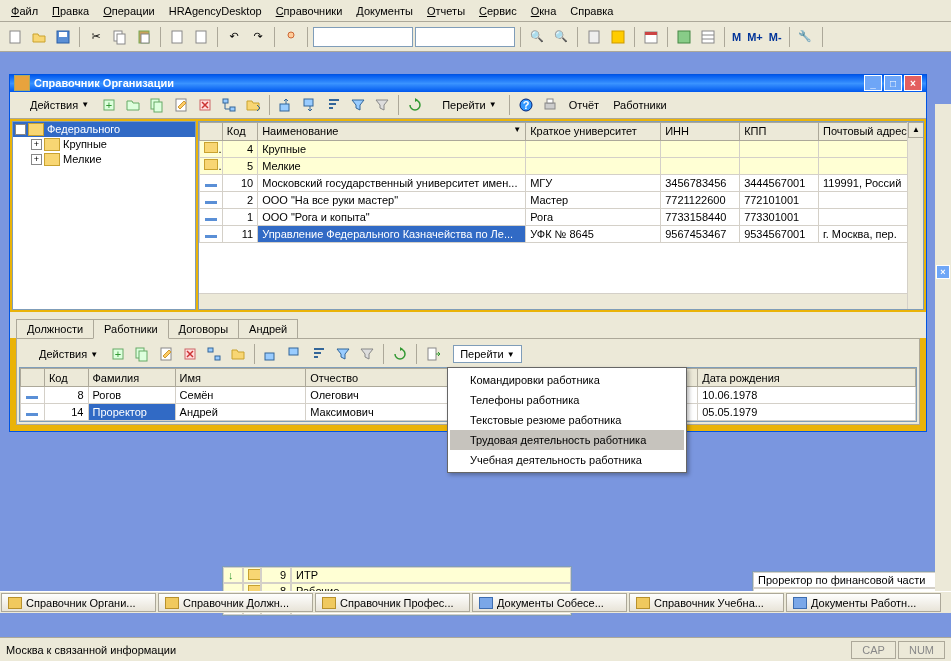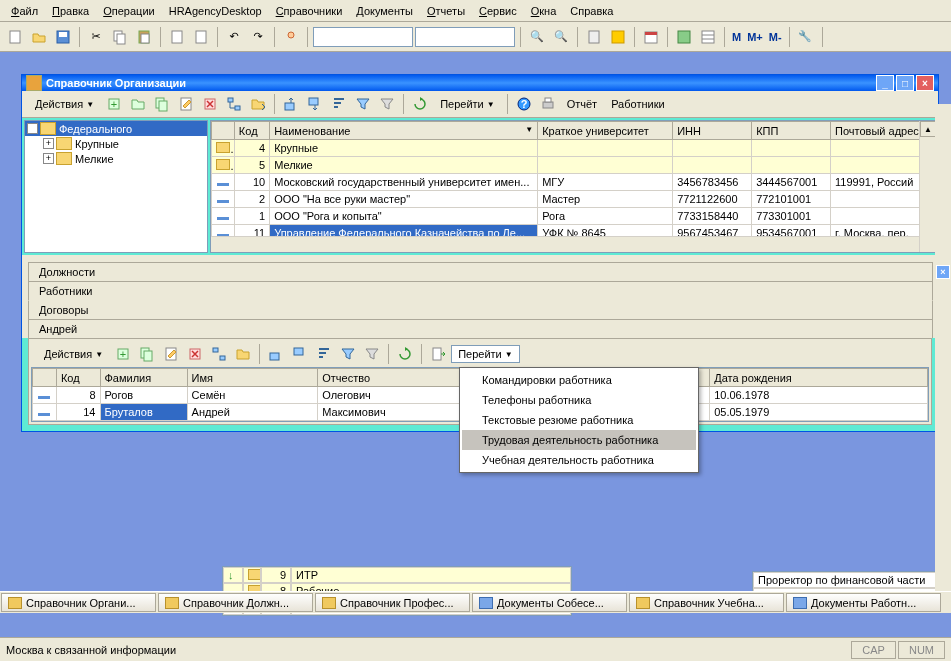--- a/index.html
+++ b/index.html
@@ -14,30 +14,30 @@
 .main-toolbar { background: #ece9d8; border-bottom: 1px solid #aca899; height: 30px; display: flex; align-items: center; padding: 2px 4px; gap: 2px; }
 .tb-btn { width: 22px; height: 22px; display: flex; align-items: center; justify-content: center; border: 1px solid transparent; }
 .tb-sep { width: 1px; height: 20px; background: #aca899; margin: 0 3px; }
 .tb-combo { width: 100px; height: 20px; background: #fff; border: 1px solid #7f9db9; }
 .m-text { font-weight: bold; color: #003399; padding: 0 2px; }
 
 
 .workspace { position: absolute; top: 52px; left: 0; right: 0; bottom: 24px; background: #7a96df; overflow: hidden; }
 
 
-.child-window { position: absolute; left: 21px; top: 22px; width: 918px; height: 358px; background: #5eead4; border: 1px solid #0054e3; display: flex; flex-direction: column; }
+.child-window { position: absolute; left: 9px; top: 22px; width: 918px; height: 358px; background: #eab308; border: 1px solid #0054e3; display: flex; flex-direction: column; }
 .titlebar { background: linear-gradient(to bottom, #0058ee, #3a93ff 50%, #0058ee); color: #fff; height: 22px; display: flex; align-items: center; padding: 0 4px; font-weight: bold; }
 .titlebar-icon { width: 16px; height: 16px; margin-right: 4px; background: #e8a33d; border: 1px solid #aa6; }
 .titlebar-spacer { flex: 1; }
 .win-btn { width: 18px; height: 16px; background: #6ea6f7; border: 1px solid #fff; margin-left: 2px; display: flex; align-items: center; justify-content: center; color: #fff; font-weight: bold; font-size: 10px; }
 .win-close { background: #e35f5f; }
 
 
 .child-toolbar { background: #ece9d8; border-bottom: 1px solid #aca899; height: 28px; display: flex; align-items: center; padding: 2px 6px; gap: 2px; }
-.actions-btn { display: flex; align-items: center; padding: 2px 6px; border: 1px solid transparent; }
+.actions-btn { display: flex; align-items: center; padding: 2px 6px; border: 1px solid transparent; margin-left: 7px; }
 .dd-arrow { margin-left: 3px; font-size: 8px; }
 
 
 .upper-area { display: flex; height: 253px; border-bottom: 3px solid #ece9d8; }
 .tree-panel { width: 184px; background: #fff; border: 1px solid #7f9db9; margin: 2px; overflow: auto; }
 .tree-row { display: flex; align-items: center; padding: 1px 2px; }
 .tree-exp { width: 11px; height: 11px; border: 1px solid #888; display: flex; align-items: center; justify-content: center; font-size: 9px; line-height: 1; margin-right: 2px; background: #fff; }
 .tree-folder { width: 16px; height: 13px; background: #f8d673; border: 1px solid #c9a22f; margin-right: 3px; }
 .tree-row.selected { background: #316ac5; color: #fff; }
 .tree-row.selected .tree-folder { background: #f8d673; }
@@ -51,21 +51,21 @@
 table.grid td.num { text-align: right; }
 .row-folder { background: #ffffd4; }
 .row-item { background: #fff; }
 .row-selected td:nth-child(3) { background: #316ac5; color: #fff; }
 .cell-icon { width: 16px; text-align: center; }
 .icon-folder-sm { display: inline-block; width: 14px; height: 11px; background: #f8d673; border: 1px solid #c9a22f; }
 .icon-item-sm { display: inline-block; width: 12px; height: 3px; background: #5a8fd6; }
 
 
 .lower-area { flex: 1; display: flex; flex-direction: column; }
-.tab-strip { display: flex; padding: 4px 6px 0; background: #ece9d8; flex-direction: column; }
+.tab-strip { display: flex; padding: 4px 6px 0; background: #ece9d8; }
 .tab { padding: 3px 10px; border: 1px solid #aca899; border-bottom: none; background: #ece9d8; margin-right: -1px; }
 .tab.active { background: #ece9d8; position: relative; z-index: 2; border-bottom: 1px solid #ece9d8; margin-bottom: -1px; }
 .tab-body { border: 1px solid #aca899; margin: 0 6px 6px; flex: 1; background: #ece9d8; padding: 2px; display: flex; flex-direction: column; position: relative; }
 
 
 .context-menu { position: absolute; background: #fff; border: 1px solid #666; box-shadow: 2px 2px 4px rgba(0,0,0,0.3); z-index: 100; padding: 2px; }
 .context-menu .cm-item { padding: 4px 30px 4px 20px; white-space: nowrap; }
 .context-menu .cm-item.highlight { background: #c6c3bd; }
 .bg-cell { border: 1px solid #d4d0c8; padding: 1px 4px; height: 16px; overflow: hidden; white-space: nowrap; background: #fff; }
 
@@ -568,21 +568,21 @@
                   <td class="num">8</td>
                   <td>Рогов</td>
                   <td>Семён</td>
                   <td>Олегович</td>
                   <td></td>
                   <td>10.06.1978</td>
                 </tr>
                 <tr>
                   <td class="cell-icon"><span class="icon-item-sm"></span></td>
                   <td class="num">14</td>
-                  <td style="background:#316ac5;color:#fff;">Бруталов</td>
+                  <td style="background:#316ac5;color:#fff;">Проректор</td>
                   <td>Андрей</td>
                   <td>Максимович</td>
                   <td></td>
                   <td>05.05.1979</td>
                 </tr>
               </tbody>
           </table>
         </div>
 
         <div class="context-menu" style="left:430px; top:28px; width:240px;" id="ctx-menu">

